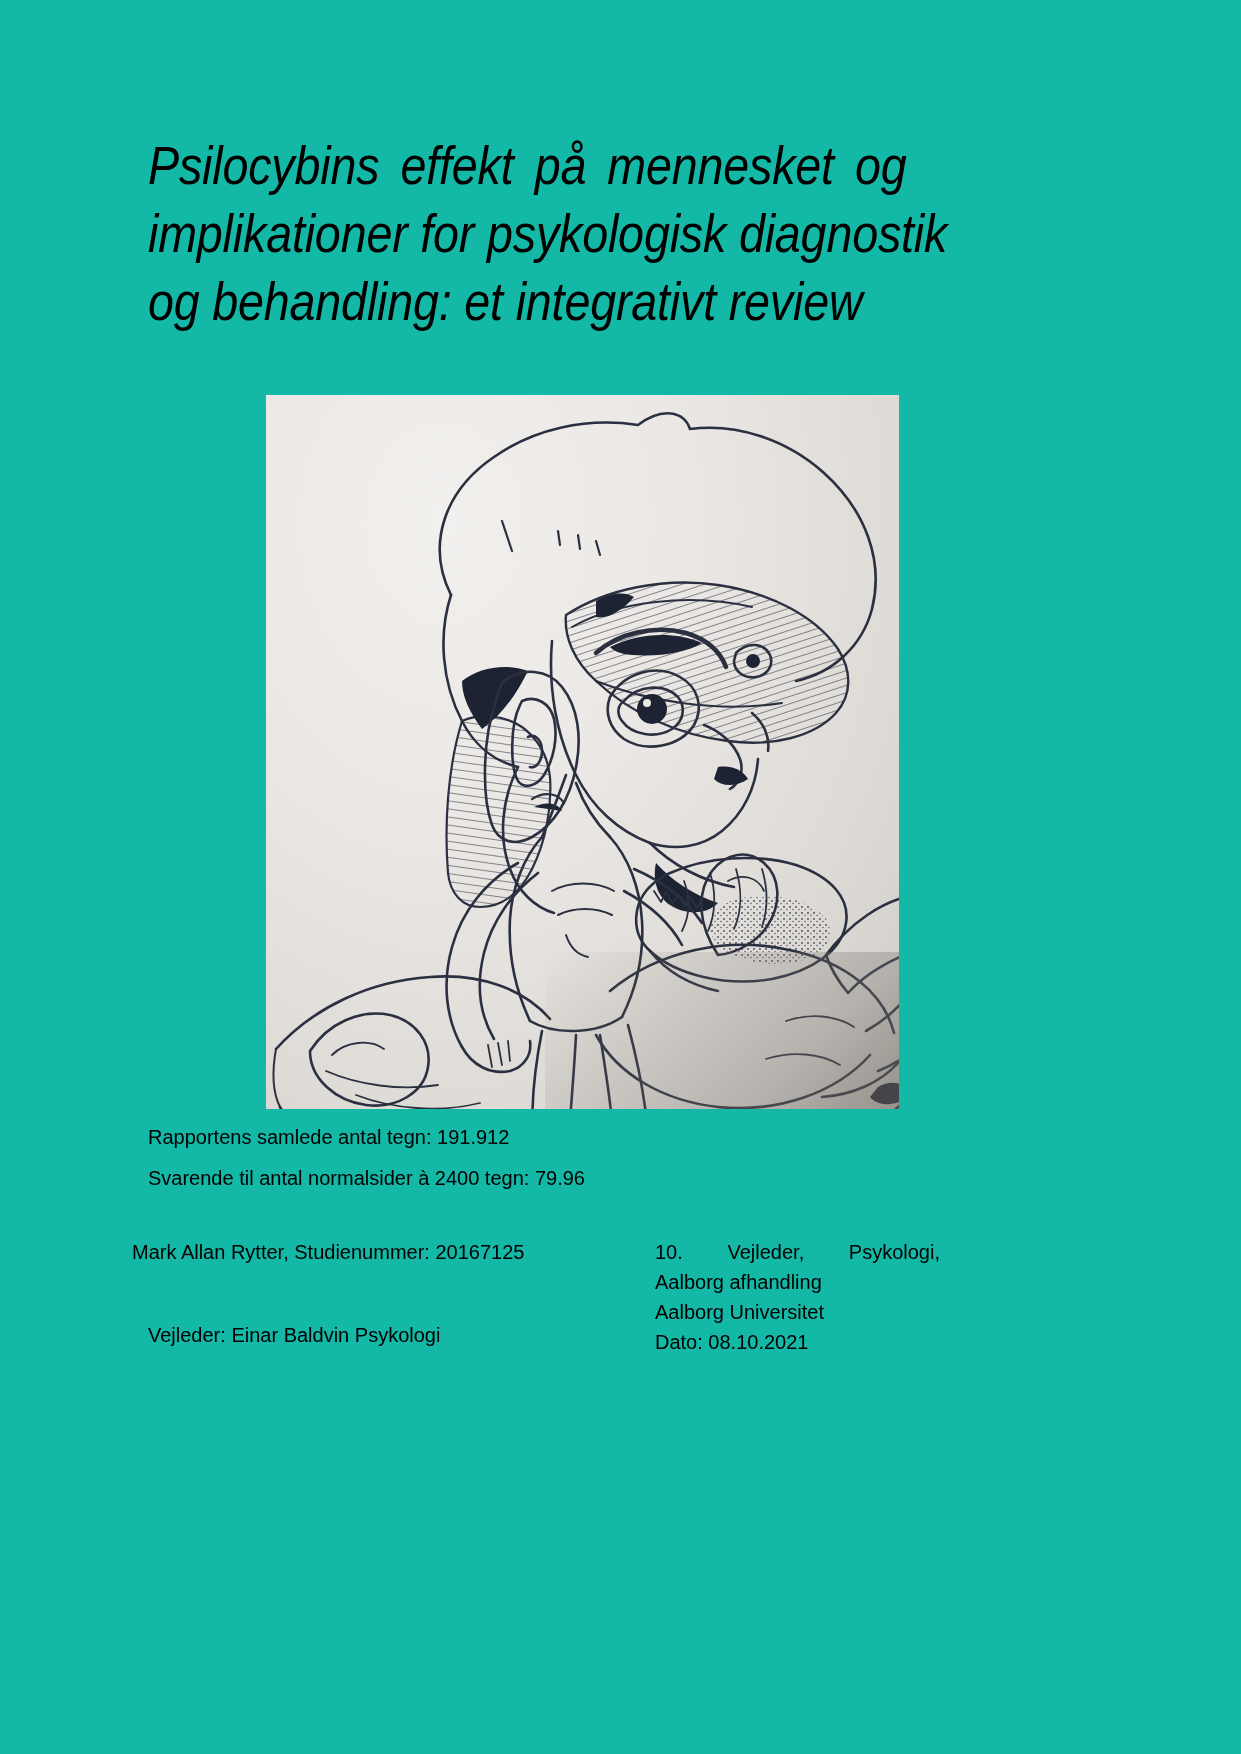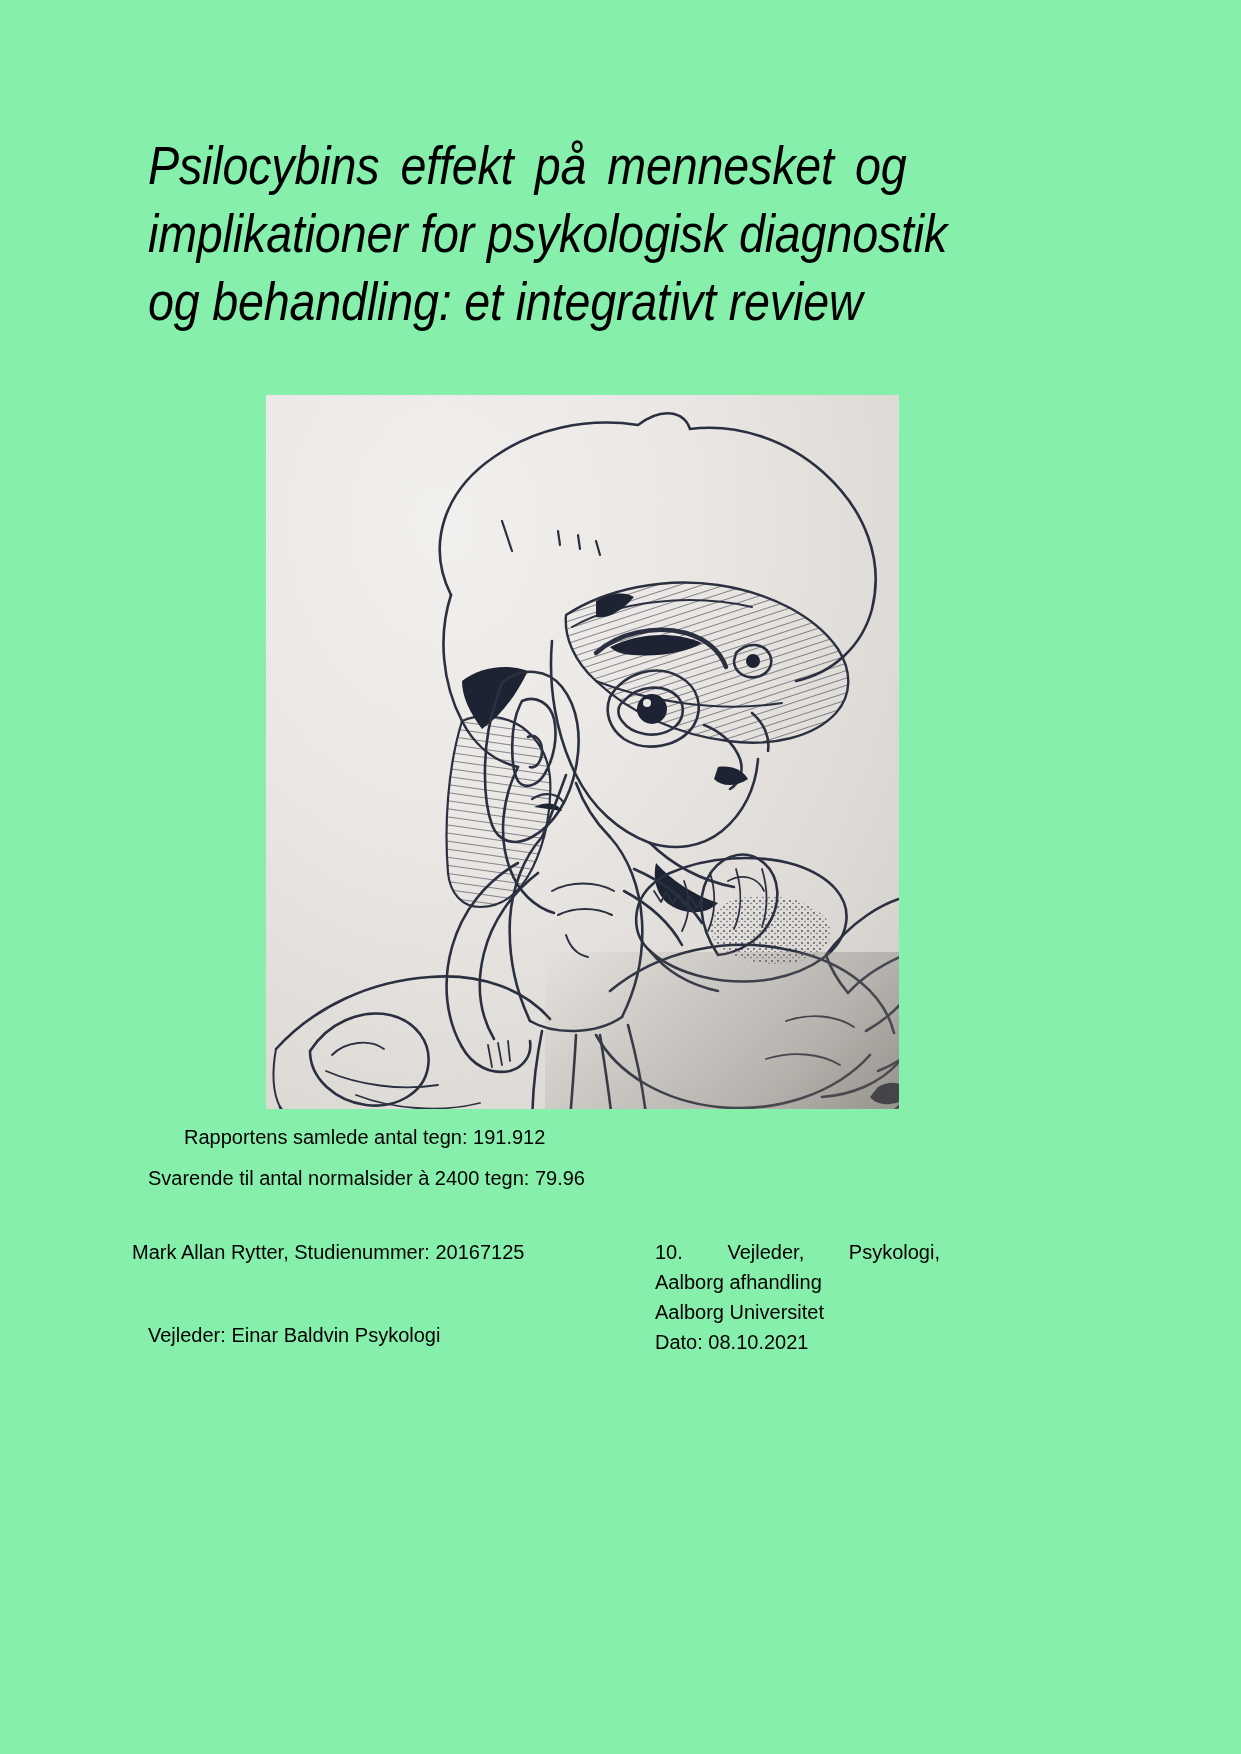--- a/index.html
+++ b/index.html
@@ -9,21 +9,21 @@
     background: #ffffff;
   }
   body {
     font-family: "Liberation Sans", sans-serif;
     color: #000000;
   }
   .page {
     position: relative;
     width: 1241px;
     height: 1754px;
-    background: #86efac;
+    background: #14b8a6;
     overflow: hidden;
     box-sizing: border-box;
   }
 
   
   .title-block {
     position: absolute;
     left: 148px;
     top: 132px;
     width: 862px;
@@ -69,21 +69,21 @@
 
   
   .meta-line {
     position: absolute;
     font-family: "Liberation Sans", sans-serif;
     font-size: 20px;
     line-height: 30px;
     color: #000;
     white-space: nowrap;
   }
-  #chars-line { left: 148px; top: 1122px; margin-left: 36px; }
+  #chars-line { left: 148px; top: 1122px; }
   #normalpages-line { left: 148px; top: 1163px; text-align: center; }
 
   #author-line { left: 132px; top: 1237px; }
   #supervisor-line { left: 148px; top: 1320px; }
 
   .right-col {
     position: absolute;
     left: 655px;
     top: 1237px;
     width: 285px;

